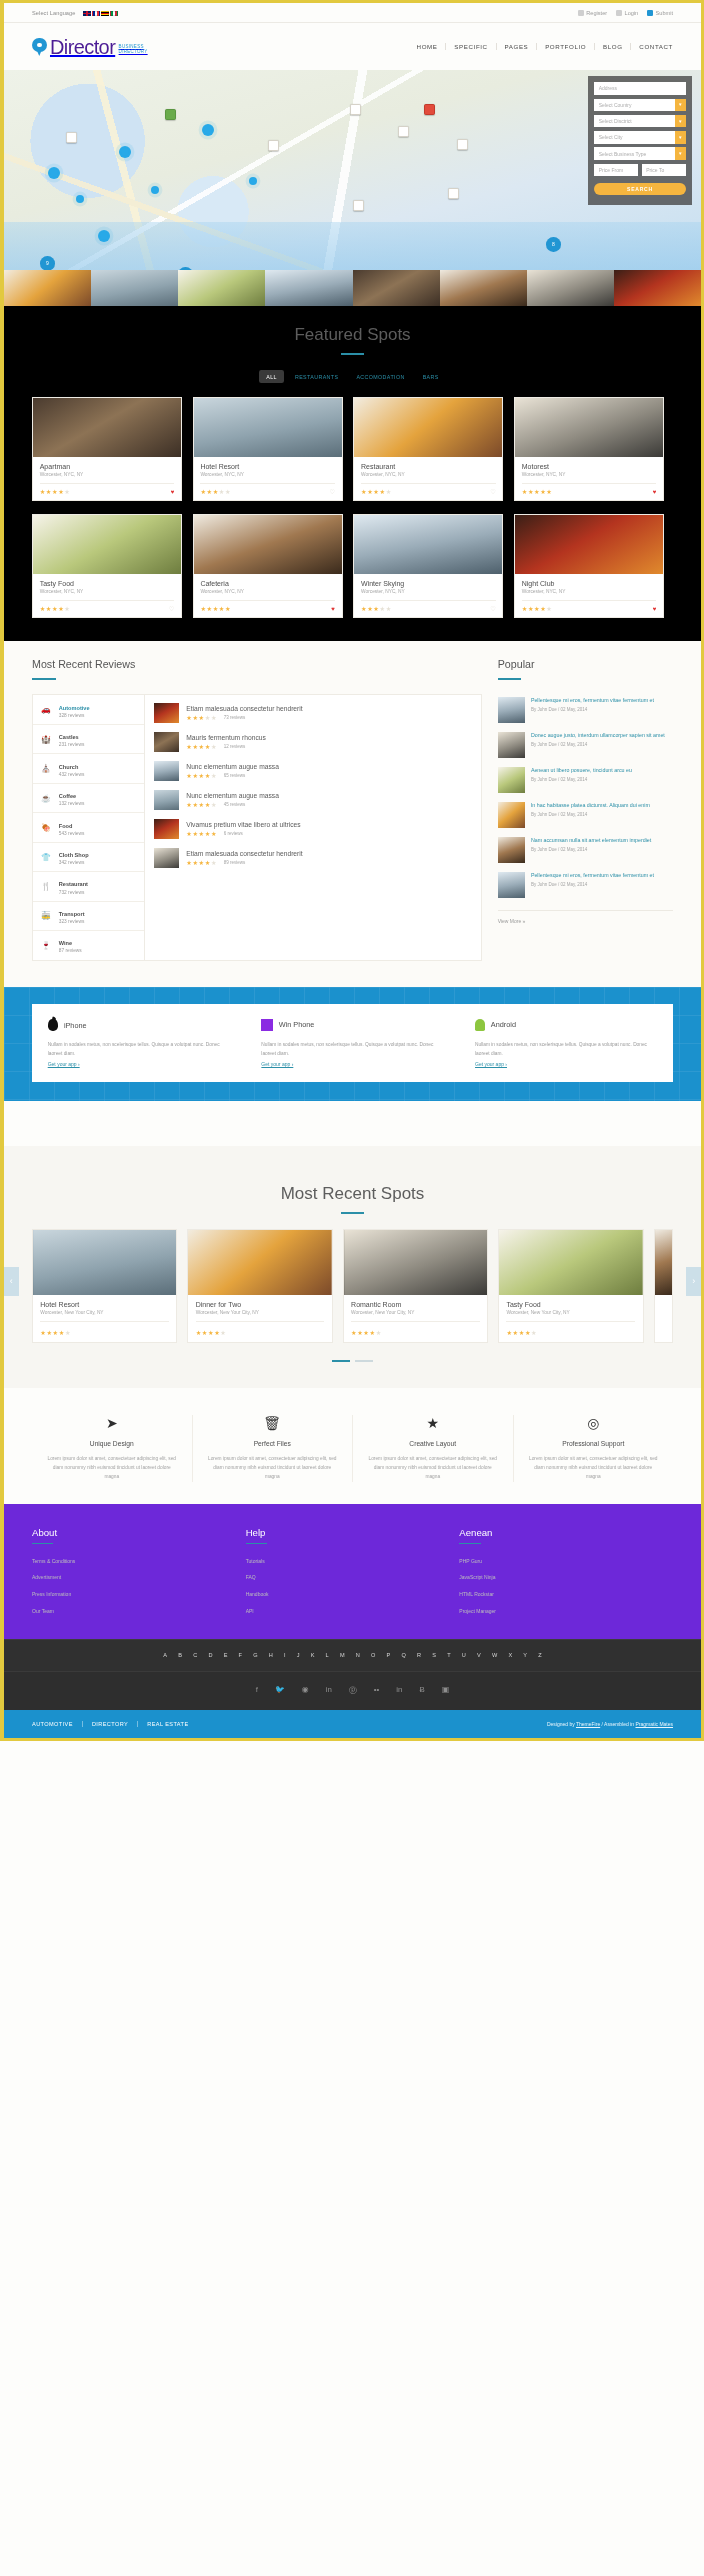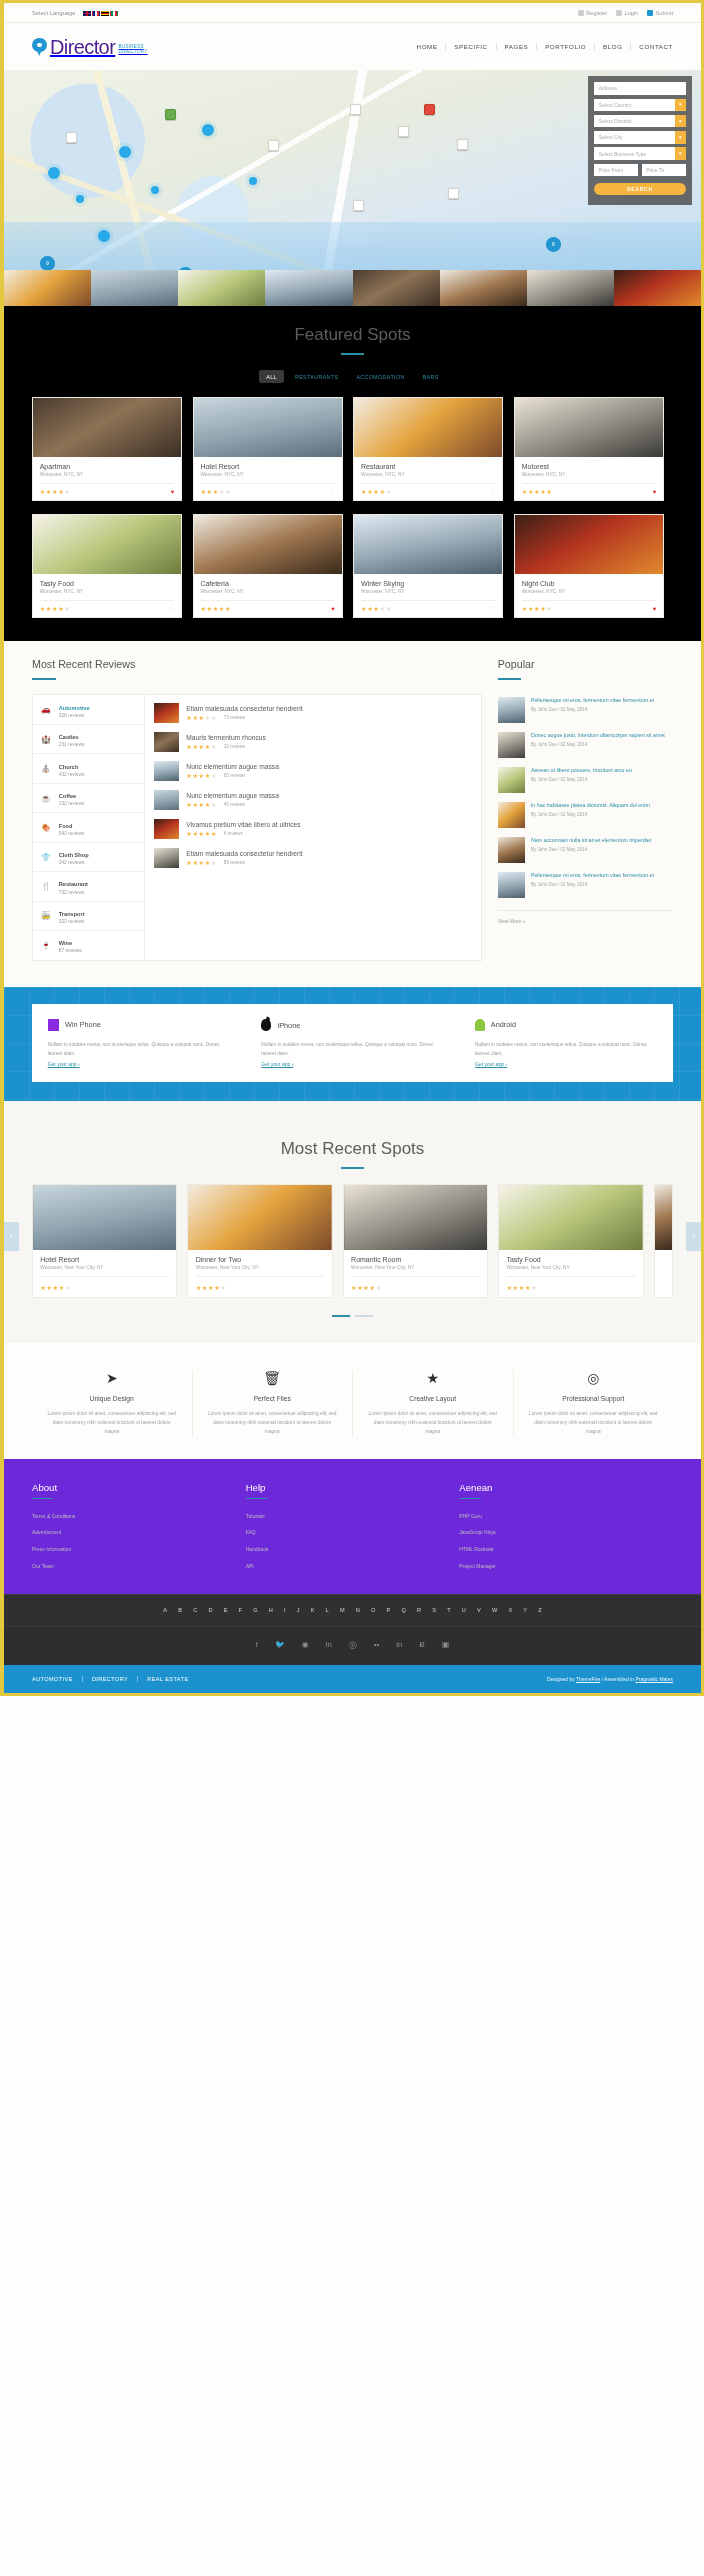--- a/index.html
+++ b/index.html
@@ -172,21 +172,21 @@
   .applink { font-size:5px; color:#2b8fa8; margin-top:7.9px; }
   .ic-win { width:11.2px; height:11.2px; background:
       linear-gradient(to right,#8a2be2 0 48%, transparent 48% 52%, #8a2be2 52% 100%),
       linear-gradient(to bottom,#8a2be2 0 48%, transparent 48% 52%, #8a2be2 52% 100%); }
   .ic-apple { width:10px; height:11.8px; background:#111; border-radius:40% 40% 45% 45%/50% 50% 40% 40%; position:relative; }
   .ic-apple:after { content:""; position:absolute; right:1.7px; top:-2.8px; width:3.9px; height:3.9px; background:#111;
     border-radius:0 60% 0 60%; transform:rotate(22deg); }
   .ic-android { width:9.6px; height:11.2px; background:#8dc63f; border-radius:5px 5px 1.7px 1.7px; }
 
   
-  .recent { background:#f7f6f2; padding:19px 0 26px; position:relative; }
+  .recent { background:#f7f6f2; padding:19px 0 26px; position:relative;margin-top:45px; }
   .carousel { display:flex; gap:10px; margin-top:14.6px; }
   .ccard { width:150px; background:#fff; border:0.6px solid #edeae3; }
   .ccard.partial { width:20px; overflow:hidden; }
   .ccard .img { height:65px; background-size:cover; background-position:center; }
   .ccard .body { padding:6.7px 7.3px 0; }
   .ccard h4 { font-size:7px; color:#4d4d4d; font-weight:400; }
   .ccard .loc { font-size:4.8px; color:#a6a6a6; margin-top:2.2px; }
   .ccard .foot { margin:5.6px 7.3px 0; border-top:0.6px solid #f0ede6; padding:4.5px 0 5.6px; }
   .arrow { position:absolute; top:121px; width:14.6px; height:29px; background:rgba(150,195,220,.45);
     display:flex; align-items:center; justify-content:center; color:#fff; font-size:9px; }
@@ -622,30 +622,30 @@
       <div class="viewmore">View More  »</div>
     </div>
   </div>
 </div>
 
 <div class="appband">
   <div class="wrap">
     <div class="appcard">
       <div class="appcol">
         <div class="apphead">
+          <span class="ic-apple"></span>
+          <span class="appname">iPhone</span>
+        </div>
+        <div class="appdesc">Nullam in sodales metus, non scelerisque tellus. Quisque a volutpat nunc. Donec laoreet diam.</div>
+        <a class="applink" href="#">Get your app  ›</a>
+      </div>
+      <div class="appcol">
+        <div class="apphead">
           <span class="ic-win"></span>
           <span class="appname">Win Phone</span>
-        </div>
-        <div class="appdesc">Nullam in sodales metus, non scelerisque tellus. Quisque a volutpat nunc. Donec laoreet diam.</div>
-        <a class="applink" href="#">Get your app  ›</a>
-      </div>
-      <div class="appcol">
-        <div class="apphead">
-          <span class="ic-apple"></span>
-          <span class="appname">iPhone</span>
         </div>
         <div class="appdesc">Nullam in sodales metus, non scelerisque tellus. Quisque a volutpat nunc. Donec laoreet diam.</div>
         <a class="applink" href="#">Get your app  ›</a>
       </div>
       <div class="appcol">
         <div class="apphead">
           <span class="ic-android"></span>
           <span class="appname">Android</span>
         </div>
         <div class="appdesc">Nullam in sodales metus, non scelerisque tellus. Quisque a volutpat nunc. Donec laoreet diam.</div>

